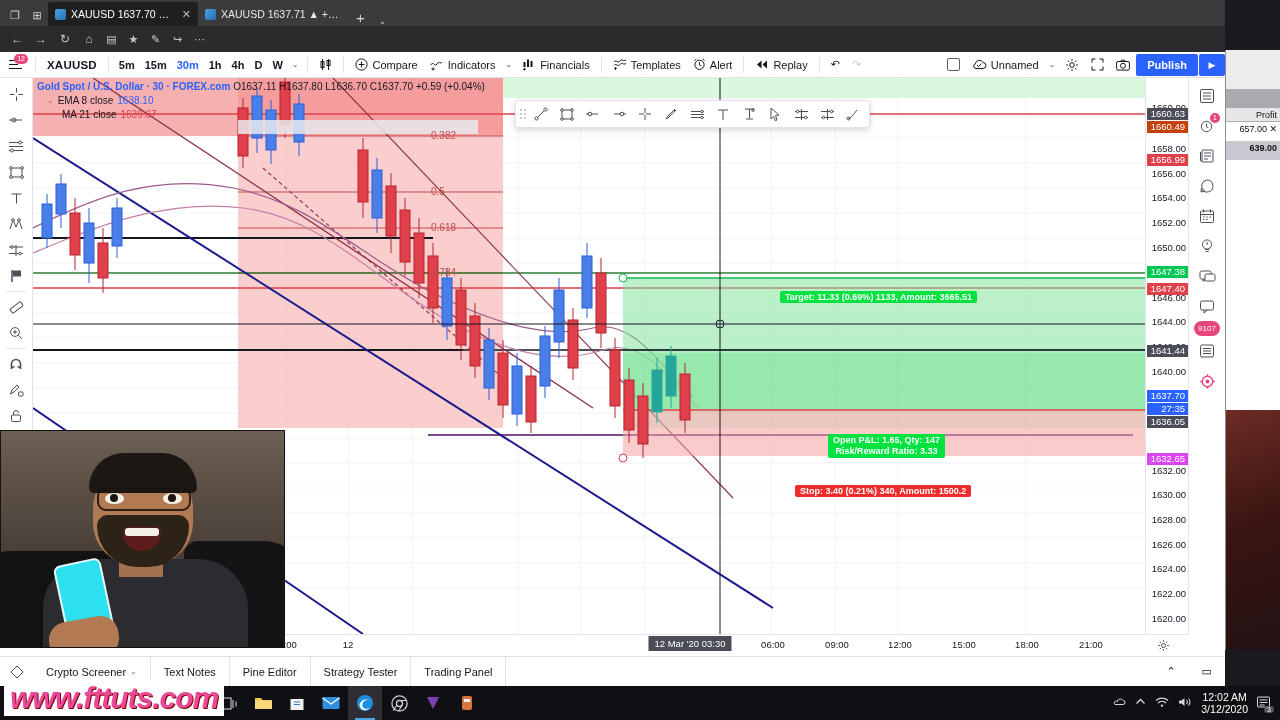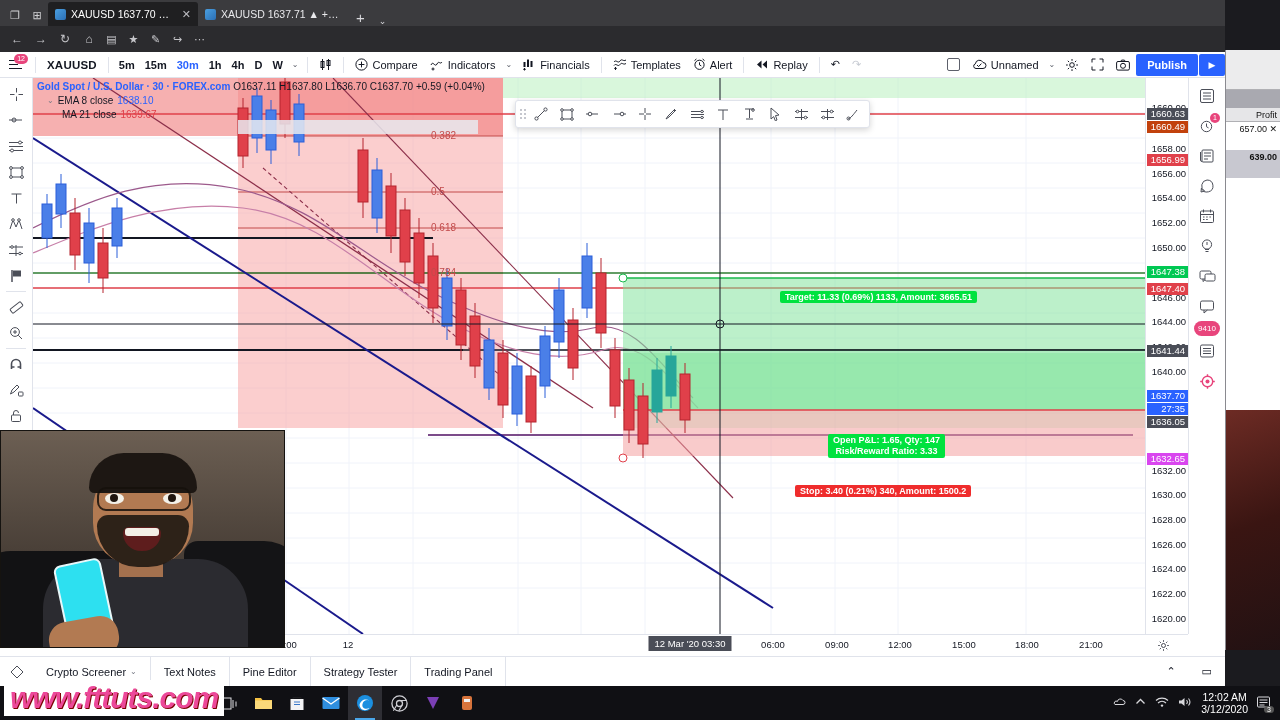--- a/index.html
+++ b/index.html
@@ -14,21 +14,21 @@
   .desktop { position: absolute; inset: 0; background: #1b1b1f; }
 
   
   .mt4 { position: absolute; left: 1225px; top: 50px; width: 55px; height: 600px;
          background: #d8d8dc; border-left: 1px solid #8a8a90; font-size: 9px;
          color: #111; overflow: hidden; }
   .mt4-top { height: 40px; background: #ececed; border-bottom: 1px solid #b0b0b4; }
   .mt4-grey { height: 18px; background: #a9a9b0; }
   .mt4-hdr { height: 14px; background: #e6e6e8; border-bottom: 1px solid #b0b0b4;
              text-align: right; padding-right: 3px; font-size: 9px; line-height: 14px; }
-  .mt4-row { height: 28px; background: #fff; text-align: right; padding-right: 3px;
+  .mt4-row { height: 19px; background: #fff; text-align: right; padding-right: 3px;
              line-height: 14px; font-size: 9px; }
   .mt4-row.sel { background: #c8c8d0; font-weight: bold; }
   .mt4-body { background: #fff; height: 300px; }
   .mt4-exp { height: 14px; background: #e6e6e8; border-top: 1px solid #9a9aa0;
              font-size: 9px; line-height: 14px; padding-left: 2px; }
   .mt4-stat { height: 14px; background: #d8d8dc; border-top: 1px solid #9a9aa0;
               font-size: 9px; line-height: 14px; padding-left: 2px; }
   .mt4-photo { position: absolute; left: 0; top: 360px; width: 55px; height: 290px;
                background: linear-gradient(160deg,#6d2b24 0%, #3a1512 40%, #191013 100%); }
 
@@ -957,21 +957,21 @@
             <rect x="6" y="5" width="10" height="7" rx="1.5" fill="#fff" stroke="#4b4e58"></rect>
           </svg>
       </div>
       <div class="rbtn">
         <svg width="16" height="15" viewBox="0 0 16 15">
             <rect x="1.5" y="2" width="13" height="9" rx="1.6" fill="none" stroke="#4b4e58"></rect>
             <path d="M5 11v3l3.4-3" fill="none" stroke="#4b4e58"></path>
           </svg>
       </div>
       <div class="rbtn pinkpill">
-        <span>9410</span>
+        <span>9107</span>
       </div>
       <div class="rbtn">
         <svg width="16" height="16" viewBox="0 0 16 16">
             <rect x="1.5" y="2" width="13" height="12" rx="1.5" fill="none" stroke="#4b4e58"></rect>
             <path d="M4 5.5h8M4 8h8M4 10.5h8" stroke="#4b4e58"></path>
           </svg>
       </div>
       <div class="rbtn pink">
         <svg width="17" height="17" viewBox="0 0 17 17">
             <circle cx="8.5" cy="8.5" r="5.2" fill="none" stroke="#e8457c" stroke-width="1.4"></circle>

